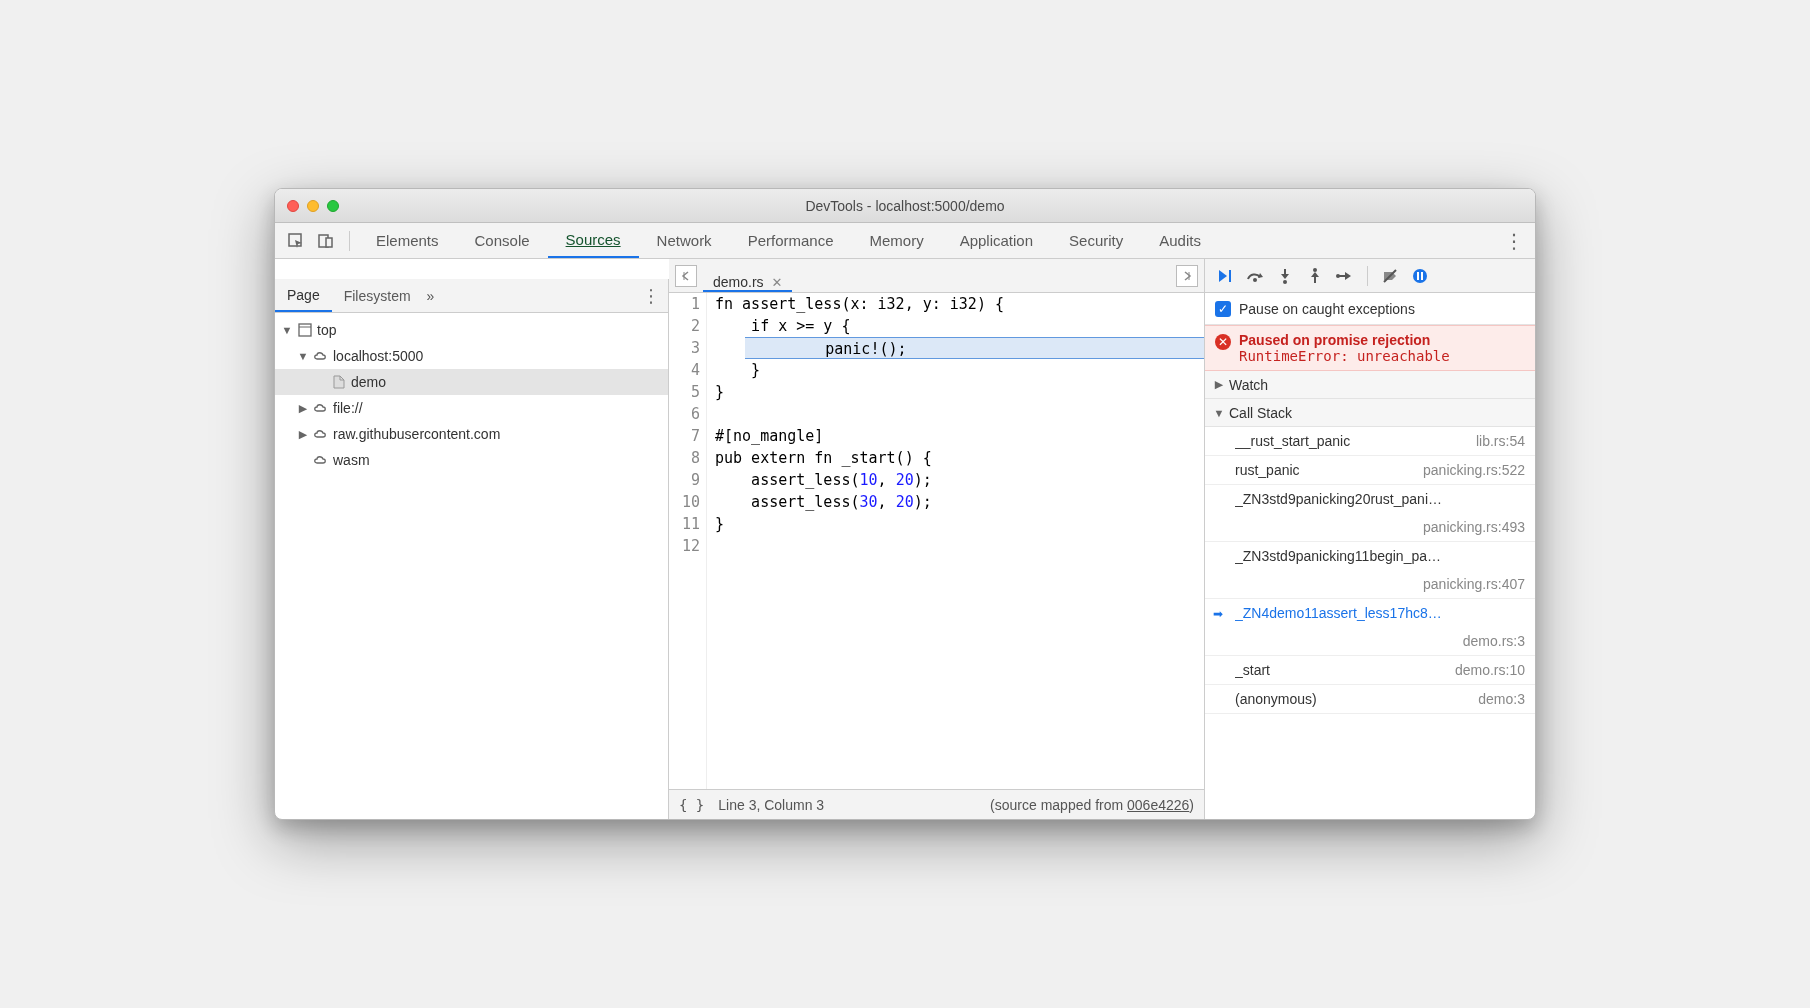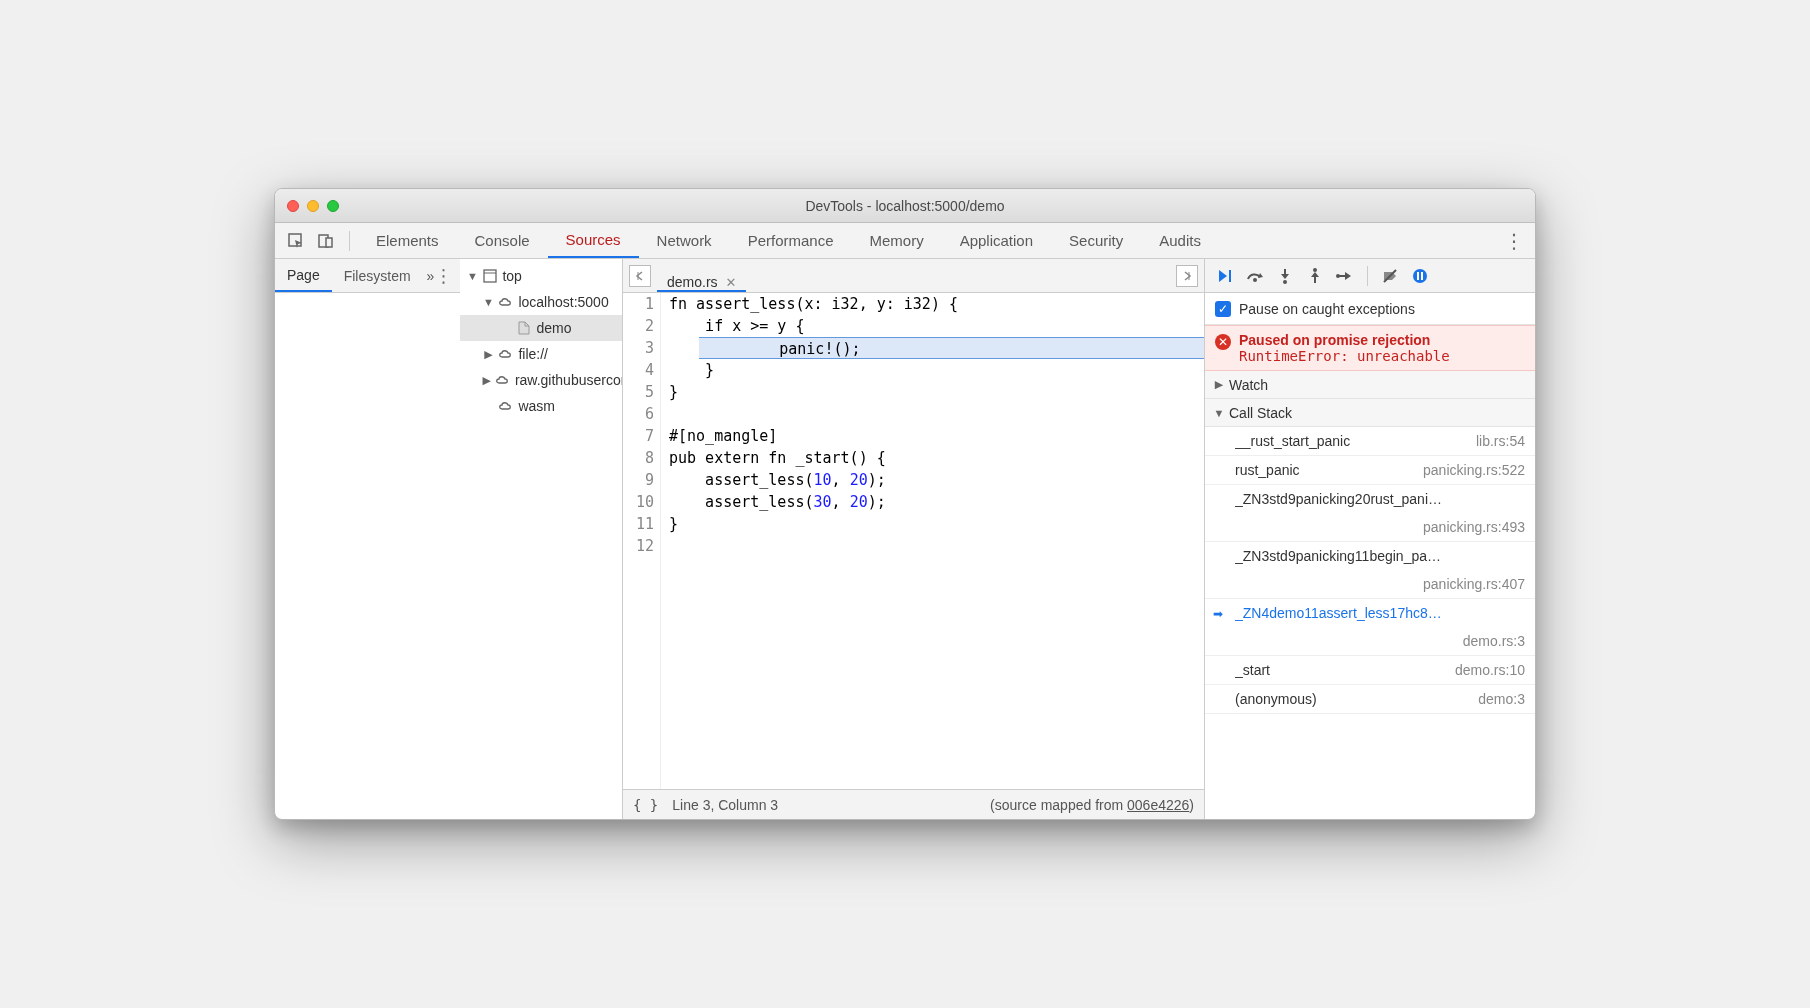--- a/index.html
+++ b/index.html
@@ -52,31 +52,32 @@
     color: #5a5a5a;
     gap: 0;
   }
   .ic-btn {
     width: 30px; height: 30px;
     display: flex; align-items: center; justify-content: center;
     color: #666;
   }
   .divider { width: 1px; height: 20px; background: #ccc; margin: 0 8px; }
   .main-tab { padding: 0 18px; height: 100%; display:flex; align-items:center; cursor:pointer; }
-  .main-tab.active { color: #b91c1c; border-bottom: 2px solid #1a73e8; }
+  .main-tab.active { color: #14532d; border-bottom: 2px solid #1a73e8; text-decoration: underline; }
   .spacer { flex: 1; }
   .kebab { font-size: 20px; color: #666; width: 30px; text-align:center; }
 
   .panes { display: flex; height: 560px; }
 
   
   .left {
-    width: 348px; border-right: 1px solid #ccc;
-    display: flex; flex-direction: row;
+    width: 394px; border-right: 1px solid #ccc;
+    display: flex; flex-direction: column;
     font-size: 14px;
+    margin-top: 20px;
   }
   .left-tabs {
     height: 34px; border-bottom: 1px solid #ccc;
     display: flex; align-items: center;
     background: #f3f3f3;
   }
   .left-tab { padding: 0 12px; height: 100%; display:flex; align-items:center; color:#5a5a5a; }
   .left-tab.active { color:#333; border-bottom: 2px solid #1a73e8; }
   .left-more { margin-left: 4px; color:#555; }
   .left-kebab { margin-left: auto; margin-right: 8px; color:#666; font-size:18px; }

